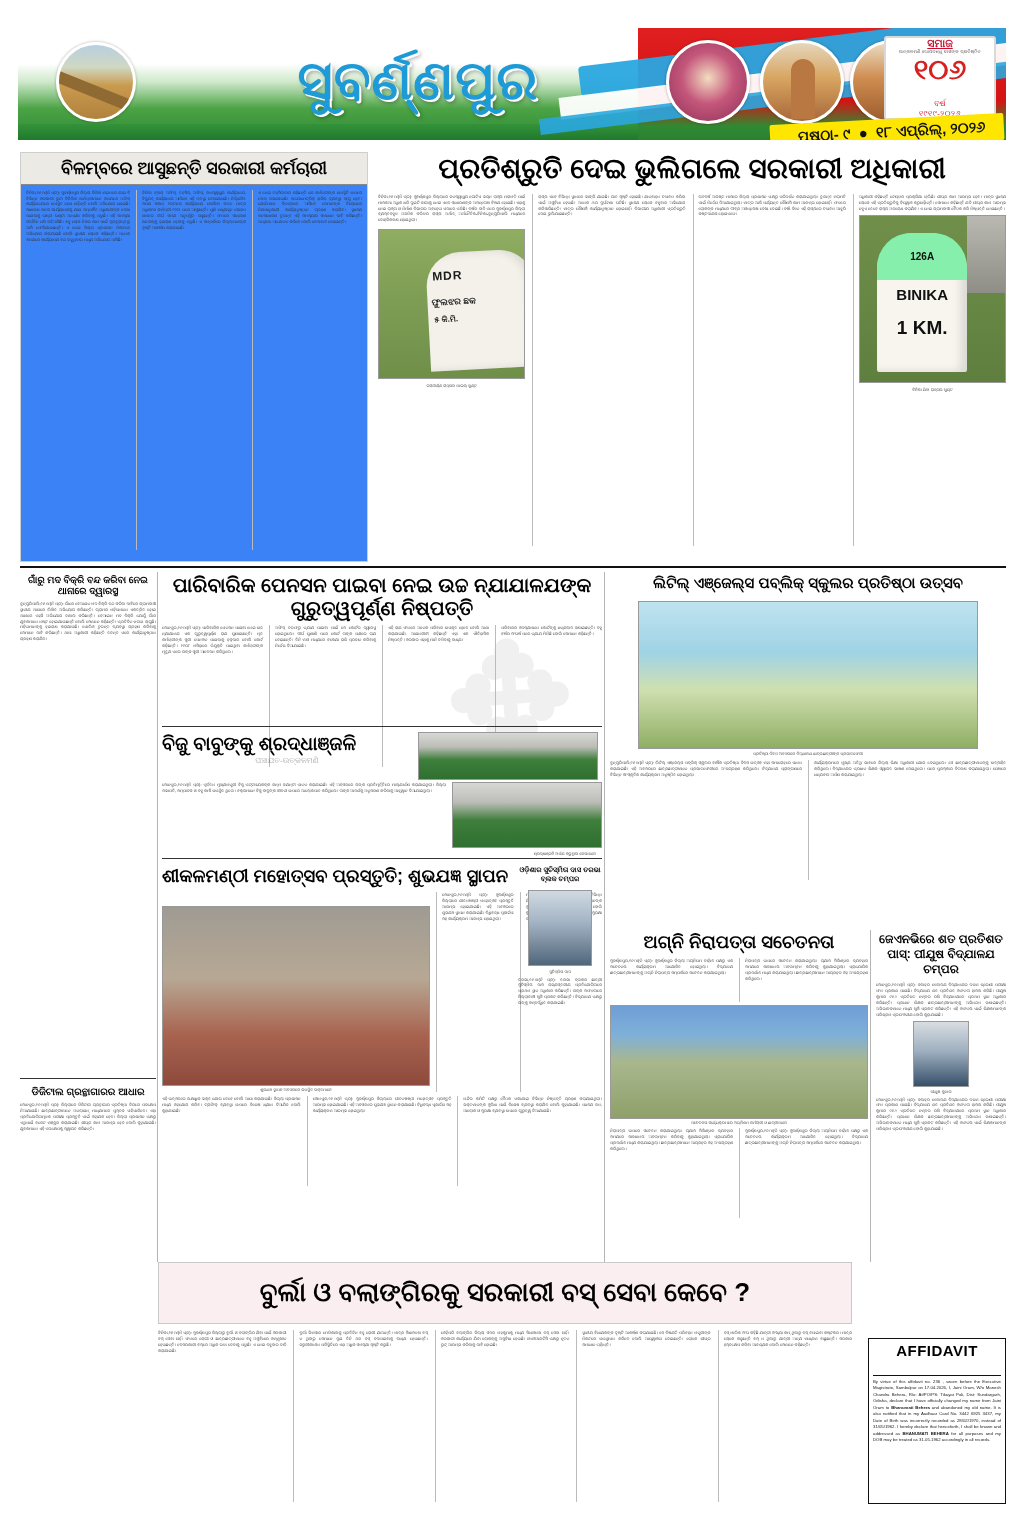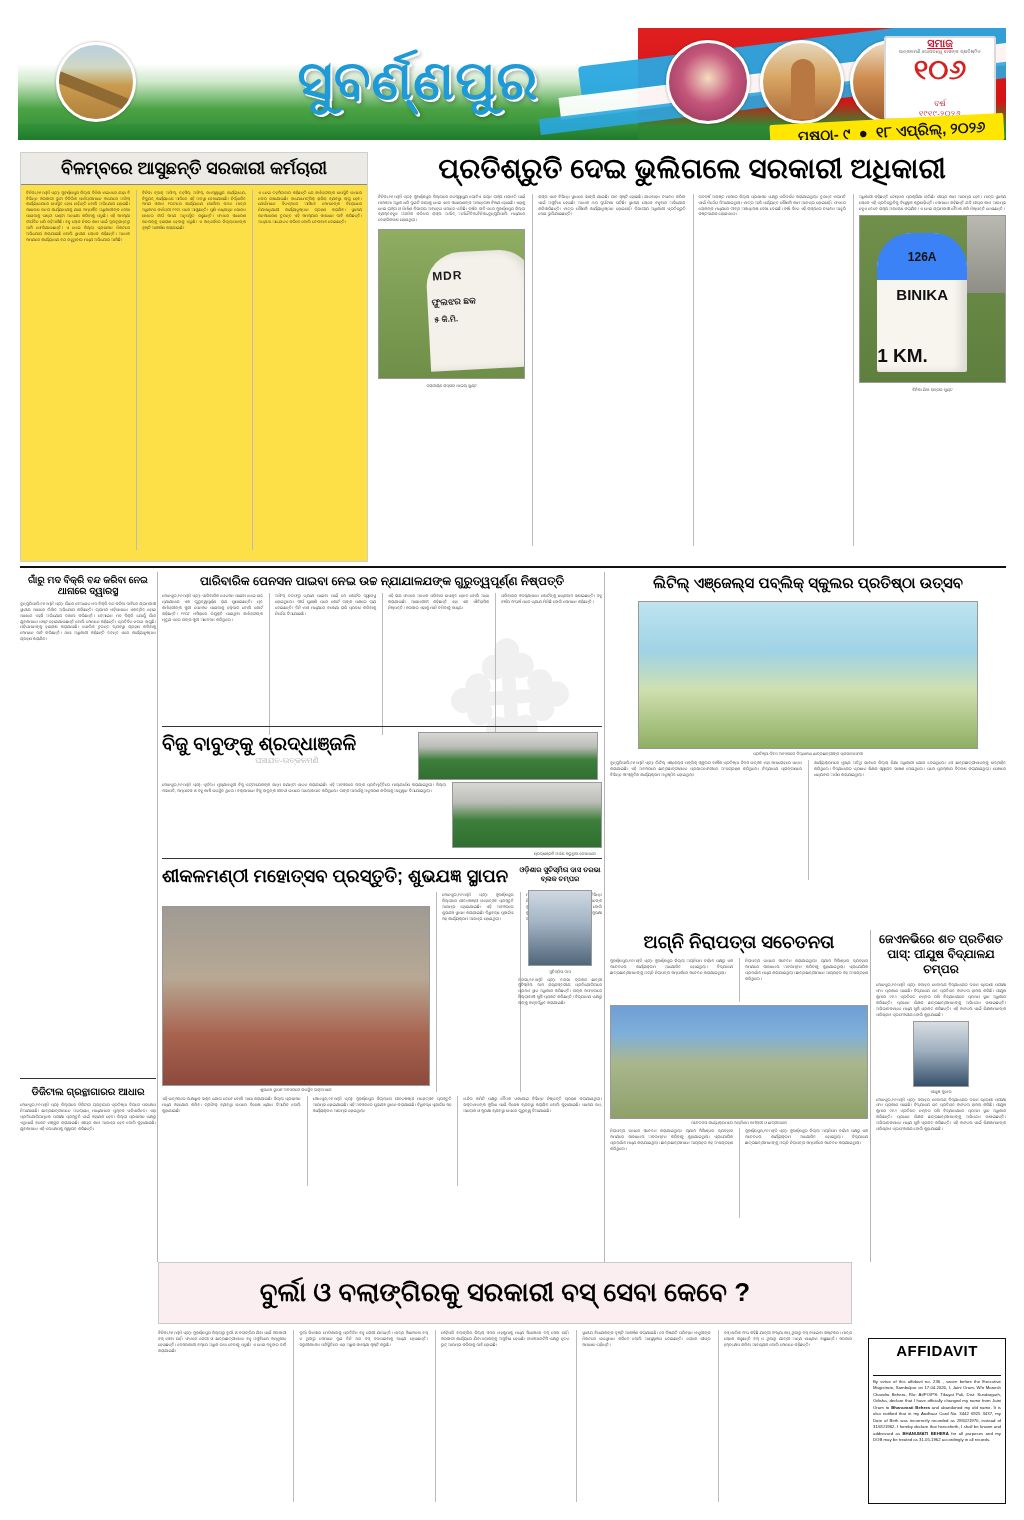--- a/index.html
+++ b/index.html
@@ -97,21 +97,21 @@
   }
   .tinytext { font-size:4.1px; line-height:1.45; color:#2b2b2b; text-align:justify; }
   .col-rule { border-left:1px solid #bbb; }
 
   
   .body-col { overflow:hidden; }
 
   
   .lead-left {
     position:absolute; left:20px; top:152px; width:348px; height:410px;
-    background:#fde047;
+    background:#3b82f6;
     border:1px solid #cfcfcf;
   }
   .lead-left .hdr {
     font-size:17.5px; font-weight:700; text-align:center;
     padding:6px 4px 5px; border-bottom:1px solid #888;
     background:#eceae4;
   }
   .lead-left .cols { display:flex; padding:5px 5px 3px; gap:6px; height:368px;}
   .lead-left .cols > div { flex:1; }
 
@@ -141,28 +141,28 @@
 
   .ms2 { width:100%; height:168px; margin:4px 0 3px;
          background:linear-gradient(180deg,#6f8f4a 0%,#5f7f3f 100%); }
   .ms2 .stone{
     position:absolute; left:12%; top:10%; width:62%; height:84%;
     background:#f7f5ee; border-radius:36px 36px 2px 2px;
     box-shadow:inset -6px 0 10px rgba(0,0,0,.12);
   }
   .ms2 .cap-yellow{
     position:absolute; left:0; top:0; width:100%; height:34%;
-    background:#3b82f6; border-radius:34px 34px 0 0;
+    background:#86efac; border-radius:34px 34px 0 0;
     display:flex; align-items:center; justify-content:center;
-    font-size:12px; font-weight:700; color:#111;
+    font-size:10px; font-weight:700; color:#111;
   }
   .ms2 .nm{ position:absolute; left:0; top:38%; width:100%; text-align:center;
             font-size:15px; font-weight:700; color:#111;}
-  .ms2 .km{ position:absolute; left:0; top:60%; width:100%; text-align:left;
-            font-size:19px; font-weight:700; color:#111;margin-top:28px;}
+  .ms2 .km{ position:absolute; left:0; top:60%; width:100%; text-align:center;
+            font-size:19px; font-weight:700; color:#111;}
   .ms2 .road{ position:absolute; right:0; top:0; width:26%; height:46%;
             background:linear-gradient(180deg,#b9b9b1,#8e8e86); }
 
   .sec { position:absolute; }
   .sec .h { text-align:center; font-weight:700; color:#000; }
   .sec .b { display:flex; gap:6px; }
   .sec .b > div { flex:1; }
 
   
   .bottom-banner{
@@ -305,21 +305,21 @@
 
   <div class="watermark">✥</div>
 
   <div class="sec" style="left:20px; top:572px; width:136px; height:500px;">
     <div class="h odia" style="font-size:9.5px; line-height:1.2; padding:2px 0 4px;">ଗାଁରୁ ମଦ ବିକ୍ରି ବନ୍ଦ କରିବା ନେଇ ଥାନାରେ ଦ୍ୱାରସ୍ଥ</div>
     <div class="tinytext odia">ଦୁନ୍ଗୁରିପାଲି,୧୭।୪(ନି ପ୍ର): ଗାଁରେ ବେଆଇନ ମଦ ବିକ୍ରି ବନ୍ଦ କରିବା ଦାବିରେ ଗ୍ରାମବାସୀ ସ୍ଥାନୀଯ ଥାନାରେ ଲିଖିତ ଅଭିଯୋଗ କରିଛନ୍ତି। ଗ୍ରାମର ମହିଳାମାନେ ଏକତ୍ରିତ ହୋଇ ଥାନାରେ ପହଞ୍ଚି ଅଭିଯୋଗ ଦାଖଲ କରିଛନ୍ତି। ବେଆଇନ ମଦ ବିକ୍ରି ଯୋଗୁଁ ଗାଁର ଯୁବକମାନେ ନଷ୍ଟ ହୋଇଯାଉଛନ୍ତି ବୋଲି ସେମାନେ କହିଛନ୍ତି। ପ୍ରତିଦିନ ଝଗଡା ଲାଗୁଛି। ମହିଳାମାନଙ୍କୁ ହଇରାଣ କରାଯାଉଛି। ପୋଲିସ ତୁରନ୍ତ ବ୍ଯବସ୍ଥା ଗ୍ରହଣ କରିବାକୁ ସେମାନେ ଦାବି କରିଛନ୍ତି। ଥାନା ଅଧିକାରୀ କହିଛନ୍ତି ତଦନ୍ତ ପରେ କାର୍ଯ୍ୟାନୁଷ୍ଠାନ ଗ୍ରହଣ କରାଯିବ।</div>
   </div>
   <div class="vsep" style="left:157px; top:572px; height:690px;"></div>
 
   <div class="sec" style="left:162px; top:572px; width:440px;">
-    <div class="h odia" style="font-size:12px; padding:2px 0 5px;">ପାରିବାରିକ ପେନସନ ପାଇବା ନେଇ ଉଚ୍ଚ ନ୍ଯାଯାଳଯଙ୍କ ଗୁରୁତ୍ୱପୂର୍ଣ୍ଣ ନିଷ୍ପତ୍ତି</div>
+    <div class="h odia" style="font-size:20px; padding:2px 0 5px;">ପାରିବାରିକ ପେନସନ ପାଇବା ନେଇ ଉଚ୍ଚ ନ୍ଯାଯାଳଯଙ୍କ ଗୁରୁତ୍ୱପୂର୍ଣ୍ଣ ନିଷ୍ପତ୍ତି</div>
     <div class="b" style="height:142px;">
       <div class="tinytext odia">ସୋନପୁର,୧୭।୪(ନି ପ୍ର): ପାରିବାରିକ ପେନସନ ପାଇବା ନେଇ ଉଚ୍ଚ ନ୍ଯାଯାଳଯ ଏକ ଗୁରୁତ୍ୱପୂର୍ଣ୍ଣ ରାଯ ଶୁଣାଇଛନ୍ତି। ମୃତ କର୍ମଚାରୀଙ୍କ ସ୍ତ୍ରୀ ପେନସନ ପାଇବାକୁ ହକ୍‌ଦାର ବୋଲି କୋର୍ଟ କହିଛନ୍ତି। ୧୯୦୮ ମସିହାରେ ନିଯୁକ୍ତି ପାଇଥିବା କର୍ମଚାରୀଙ୍କ ମୃତ୍ଯୁ ପରେ ତାଙ୍କ ସ୍ତ୍ରୀ ଆବେଦନ କରିଥିଲେ।</div>
       <div class="tinytext odia col-rule" style="padding-left:5px">ଅଫିସ୍ ତରଫରୁ ନ୍ଯାଯ ପାଇବା ପାଇଁ ସେ କୋର୍ଟର ଦ୍ୱାରସ୍ଥ ହୋଇଥିଲେ। ଦୀର୍ଘ ଶୁଣାଣି ପରେ କୋର୍ଟ ତାଙ୍କ ପକ୍ଷରେ ରାଯ ଦେଇଛନ୍ତି। ତିନି ମାସ ମଧ୍ଯରେ ବକେଯା ରାଶି ପ୍ରଦାନ କରିବାକୁ ନିର୍ଦ୍ଦେଶ ଦିଆଯାଇଛି।</div>
       <div class="tinytext odia col-rule" style="padding-left:5px">ଏହି ରାଯ ଫଳରେ ଅନେକ ପରିବାର ଉପକୃତ ହେବେ ବୋଲି ଆଶା କରାଯାଉଛି। ଆଇନଜୀବୀ କହିଛନ୍ତି ଏହା ଏକ ଐତିହାସିକ ନିଷ୍ପତ୍ତି। ସରକାର ଏହାକୁ ମାନି ଚଳିବାକୁ ବାଧ୍ଯ।</div>
       <div class="tinytext odia col-rule" style="padding-left:5px">ପରିବାରର ସଦସ୍ଯମାନେ କୋର୍ଟଙ୍କୁ ଧନ୍ଯବାଦ ଜଣାଇଛନ୍ତି। ବହୁ ବର୍ଷର ସଂଘର୍ଷ ପରେ ନ୍ଯାଯ ମିଳିଛି ବୋଲି ସେମାନେ କହିଛନ୍ତି।</div>
     </div>
   </div>
   <div class="vsep" style="left:604px; top:572px; height:690px;"></div>
 
   <div class="sec" style="left:610px; top:572px; width:396px;">

